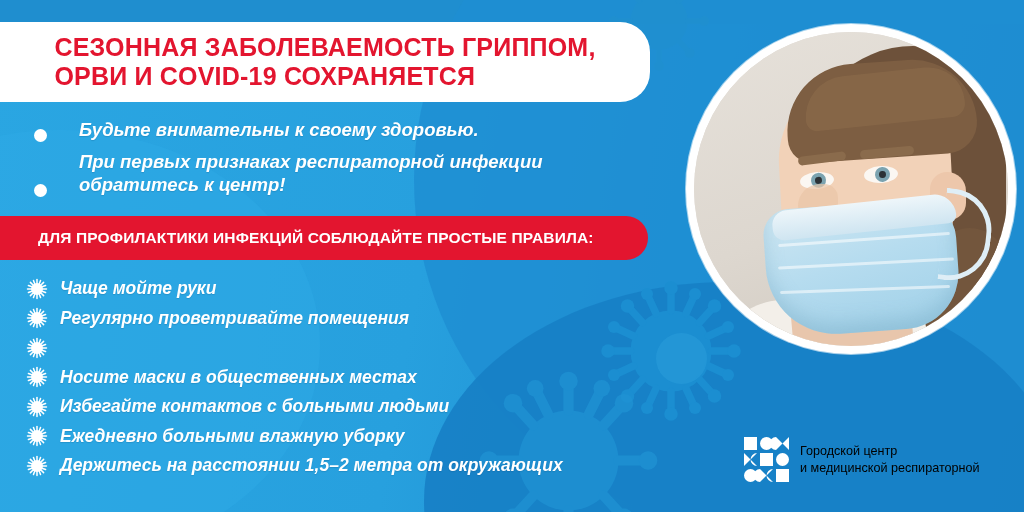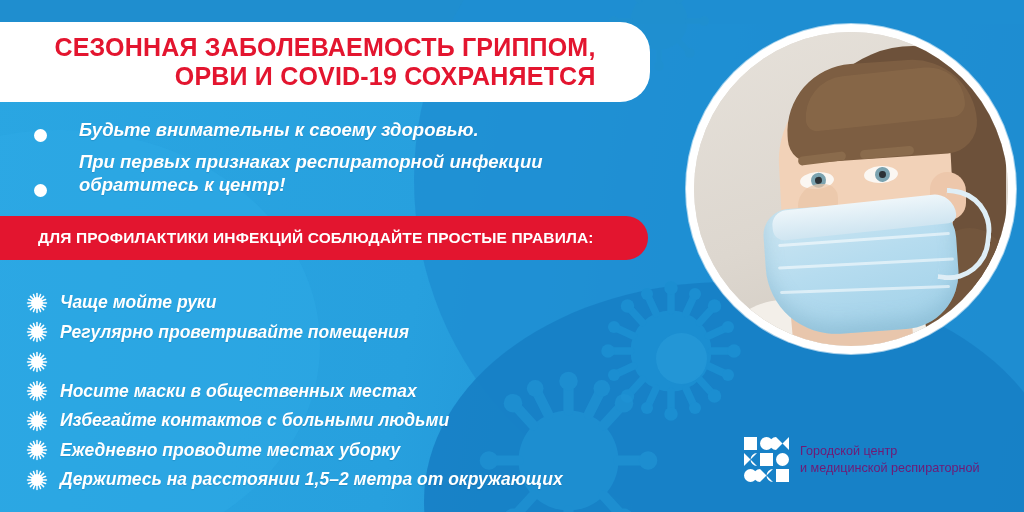--- a/index.html
+++ b/index.html
@@ -134,21 +134,21 @@
   }
 
   
   .title-card{
     position:absolute;left:-40px;top:22px;width:690px;height:80px;
     background:#ffffff;border-radius:0 30px 30px 0;
     display:flex;align-items:center;justify-content:center;
   }
   .title-text{
     color:#e3152f;font-weight:bold;
-    font-size:25px;line-height:1.18;text-align:right;
+    font-size:25px;line-height:1.18;text-align:left;
     letter-spacing:.2px;padding-left:40px;
   }
   .title-line{display:block;white-space:nowrap;}
 
   
   .intro{
     position:absolute;left:34px;top:118px;width:590px;
   }
   .intro-item{
     display:flex;align-items:flex-end;gap:32px;margin-bottom:8px;
@@ -169,21 +169,21 @@
     background:#e3152f;border-radius:0 24px 24px 0;
     display:flex;align-items:center;
   }
   .red-banner-text{
     color:#ffffff;font-weight:bold;font-size:15.5px;
     letter-spacing:.15px;padding-left:78px;white-space:nowrap;
   }
 
   
   .rules{
-    position:absolute;left:26px;top:288px;width:600px;
+    position:absolute;left:26px;top:274px;width:600px;
   }
   .rule-item{
     display:flex;align-items:center;gap:12px;height:29.5px;
   }
   .rule-icon{flex:0 0 auto;width:22px;height:22px;}
   .rule-icon svg{display:block;}
   .rule-text{
     color:#ffffff;font-style:italic;font-weight:bold;
     font-size:17.5px;line-height:1;white-space:nowrap;
     text-shadow:0 1px 1px rgba(0,60,100,.18);
@@ -192,21 +192,21 @@
   
   .logo{
     position:absolute;left:744px;top:437px;
     display:flex;align-items:center;gap:11px;
   }
   .logo-mark{
     flex:0 0 auto;width:45px;height:45px;
   }
   .logo-mark svg{display:block;}
   .logo-text{
-    color:#701a75;font-size:12.6px;line-height:1.32;font-weight:normal;
+    color:#000000;font-size:12.6px;line-height:1.32;font-weight:normal;
     white-space:nowrap;
   }
   .logo-line{display:block;}
 </style>
 </head>
 <body>
 
 <div id="poster">
 
   <div class="bg-base"></div>
@@ -529,21 +529,21 @@
                 <line x1="73" y1="60" x2="89" y2="66"></line>
                 <line x1="60" y1="73" x2="66" y2="89"></line>
                 <line x1="40" y1="73" x2="34" y2="89"></line>
                 <line x1="27" y1="60" x2="11" y2="66"></line>
                 <line x1="27" y1="40" x2="11" y2="34"></line>
                 <line x1="40" y1="27" x2="34" y2="11"></line>
               </g>
             </g>
           </svg>
       </span>
-      <span class="rule-text">Ежедневно проводите местах уборку</span>
+      <span class="rule-text">Ежедневно больными влажную уборку</span>
     </div>
     <div class="rule-item">
       <span class="rule-icon">
         <svg width="22" height="22" viewBox="0 0 100 100">
             <g fill="#ffffff">
               <circle cx="50" cy="50" r="27"></circle>
               <g stroke="#ffffff" stroke-width="7" stroke-linecap="round">
                 <line x1="50" y1="25" x2="50" y2="7"></line>
                 <line x1="68" y1="32" x2="80" y2="20"></line>
                 <line x1="75" y1="50" x2="93" y2="50"></line>

